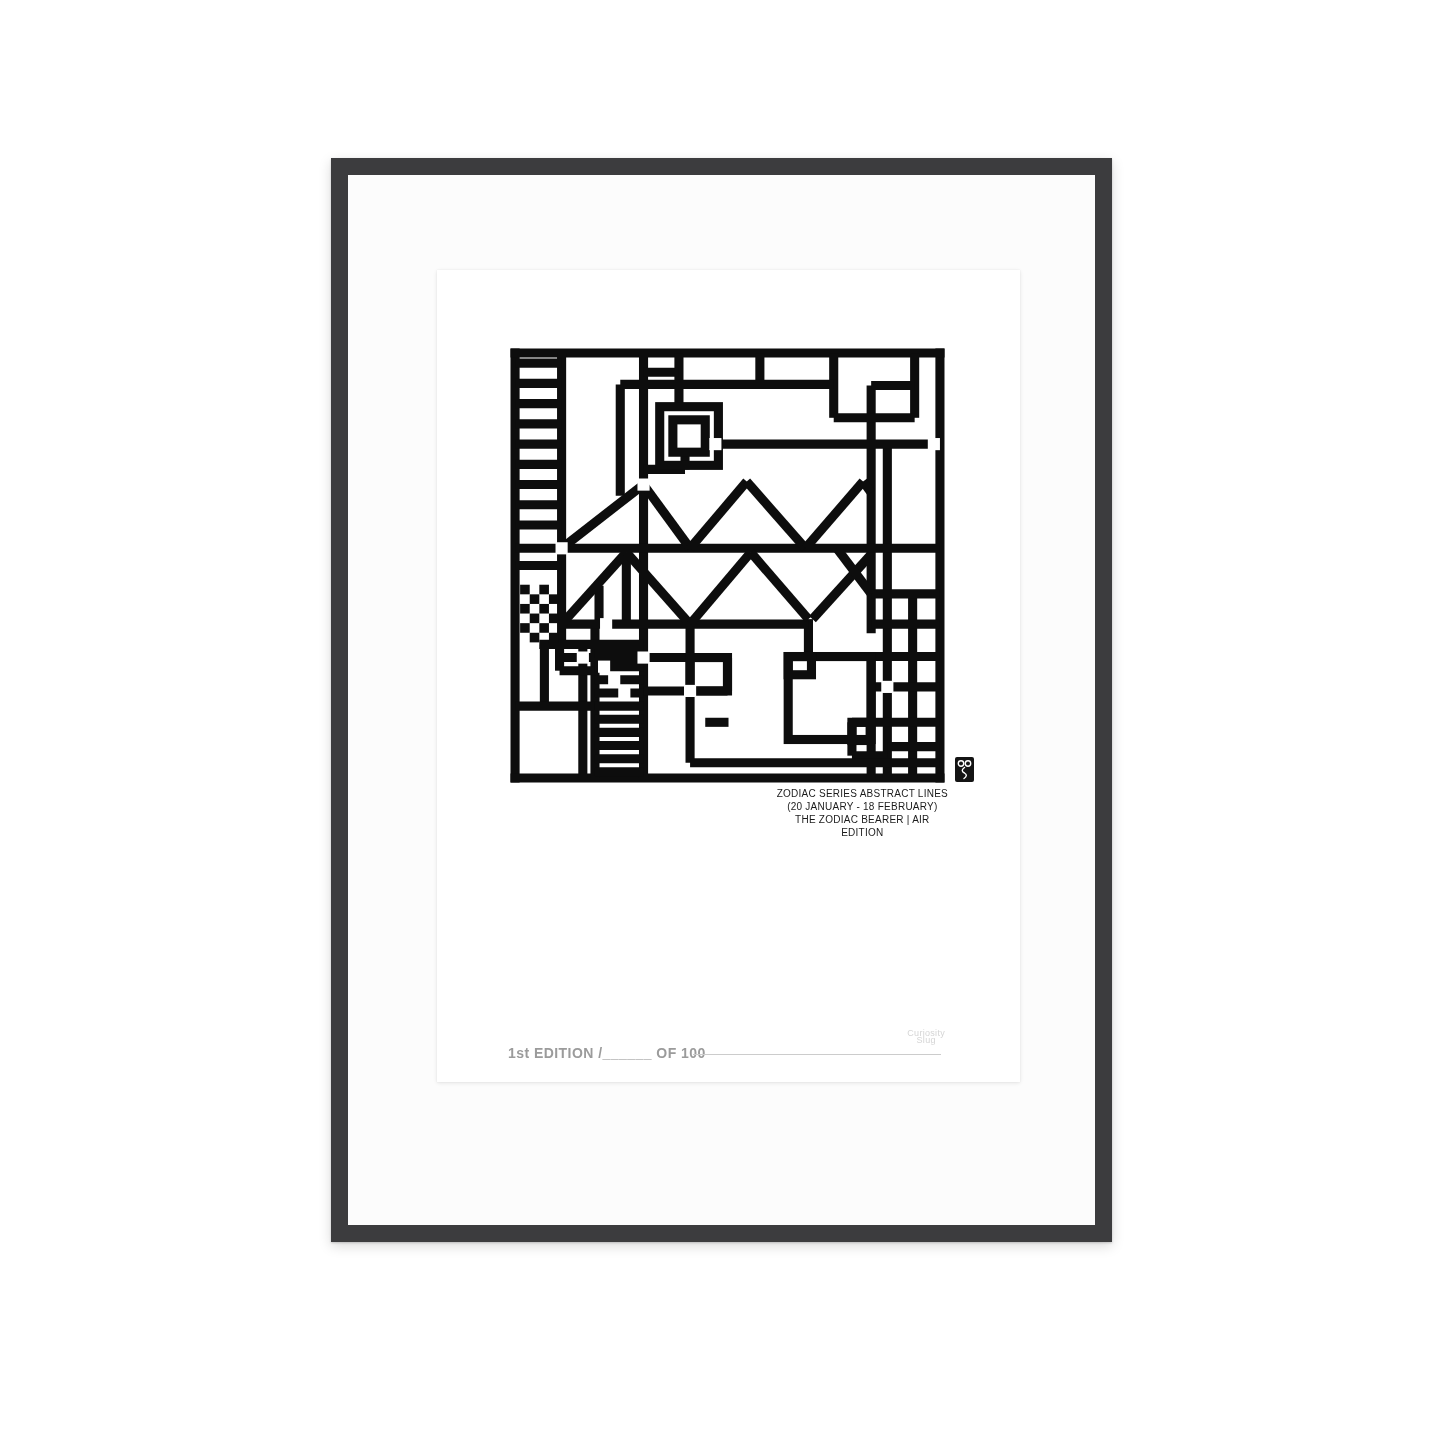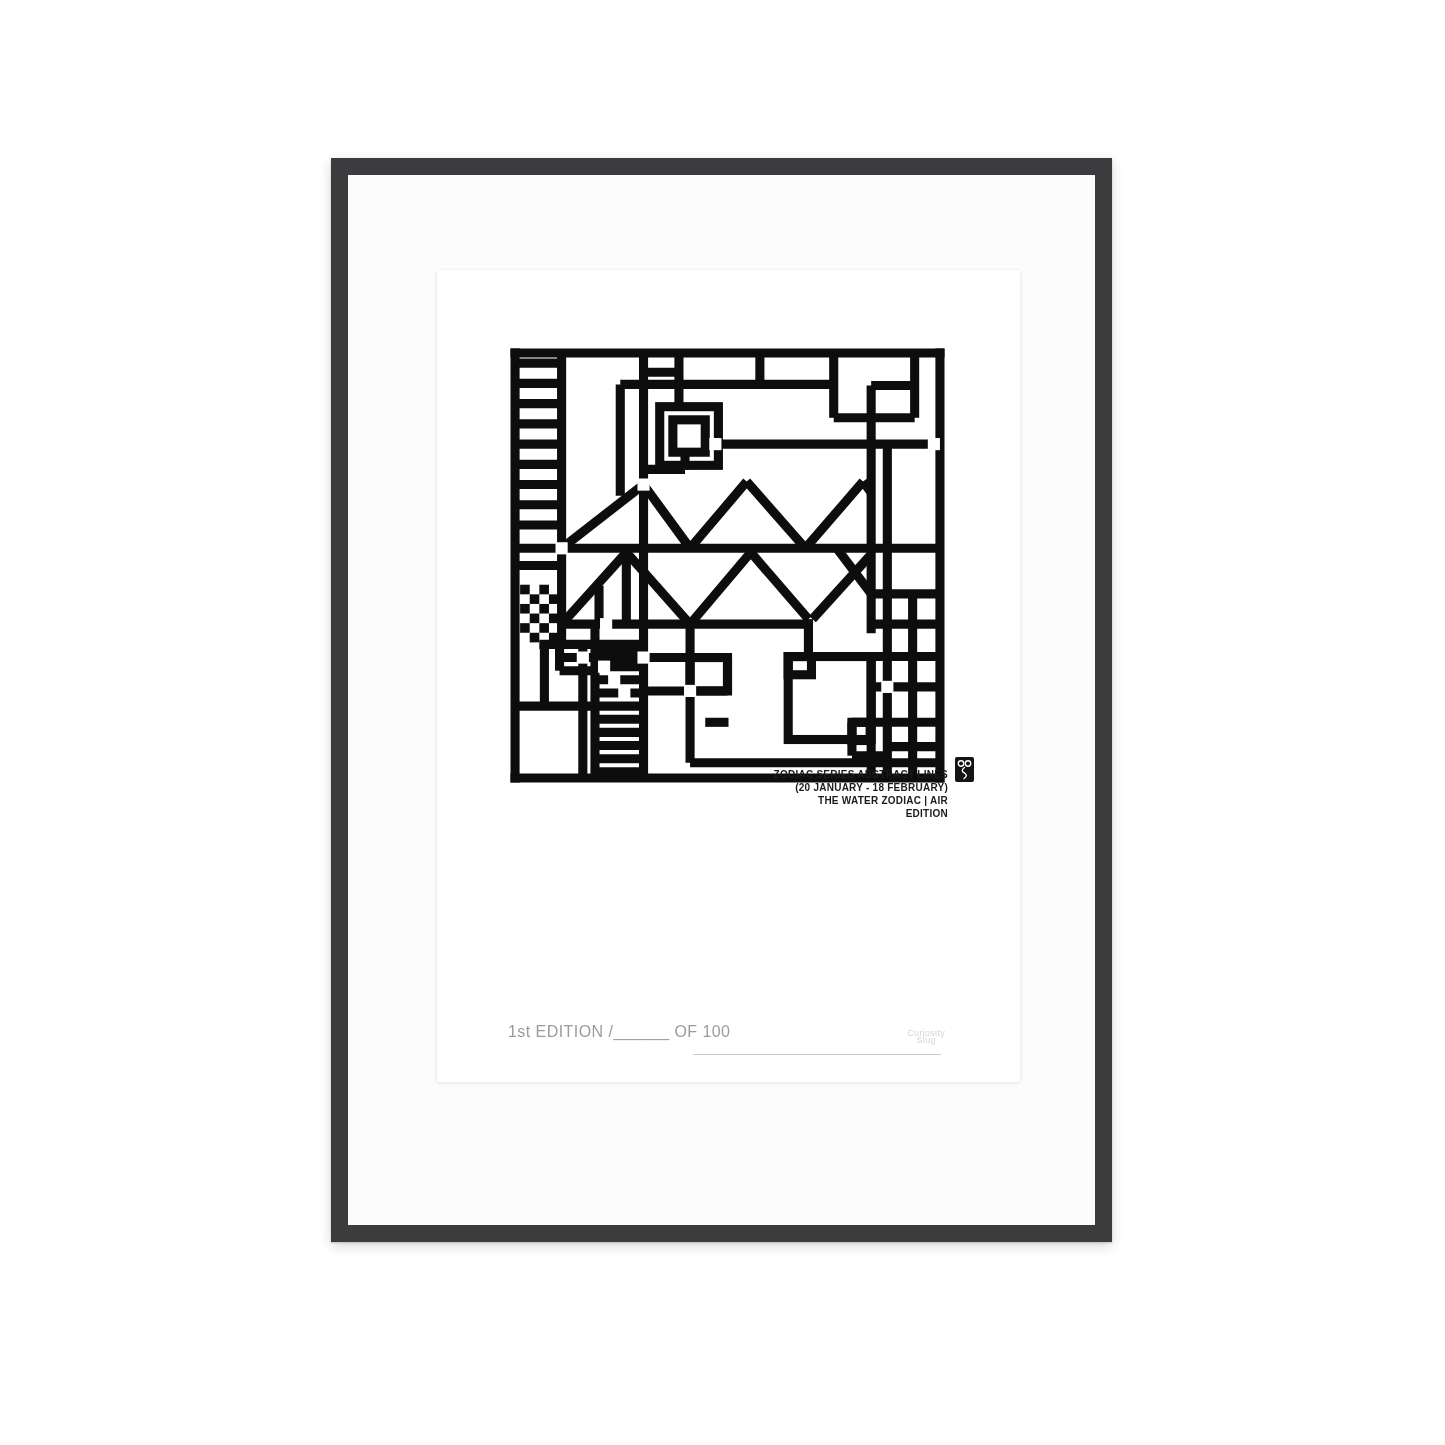--- a/index.html
+++ b/index.html
@@ -12,31 +12,31 @@
     box-sizing:border-box;border:17px solid #3c3c3e;background:#fcfcfc;
     box-shadow:inset 0 0 0 2px #2b2b2d, 0 4px 12px rgba(0,0,0,0.15), 0 1px 2px rgba(0,0,0,0.18);
   }
   .mat{position:absolute;inset:0;background:#fcfcfc;}
   .paper{
     position:absolute;left:89px;top:95px;width:583px;height:812px;background:#ffffff;
     box-shadow:0 1px 4px rgba(0,0,0,0.10), 0 0 1px rgba(0,0,0,0.08);
   }
   .artwork{position:absolute;left:73px;top:78px;width:435px;height:435px;}
   .caption{
-    position:absolute;top:498px;right:72px;text-align:right;
-    font-size:10px;line-height:13px;font-weight:bold;color:#1b1b1b;letter-spacing:0.25px;
+    position:absolute;top:517px;right:72px;text-align:center;
+    font-size:10px;line-height:13px;font-weight:normal;color:#1b1b1b;letter-spacing:0.25px;
     white-space:nowrap;
   }
   .caption div{display:block;}
   .logo{
     position:absolute;left:518px;top:487px;width:19px;height:25px;
   }
   .edition{
-    position:absolute;left:71px;top:753px;font-size:16px;color:#9b9b9b;
-    letter-spacing:0.45px;white-space:nowrap;
+    position:absolute;left:71px;top:775px;font-size:14px;color:#9b9b9b;
+    letter-spacing:0.45px;white-space:nowrap;font-weight:bold;
   }
   .sigline{
     position:absolute;left:256px;top:784px;width:248px;height:0;
     border-top:1px solid #cccccc;
   }
   .watermark{
     position:absolute;right:75px;top:760px;text-align:center;
     font-size:9px;line-height:7px;color:#d5d5d5;letter-spacing:0.3px;
   }
 </style>
@@ -156,21 +156,21 @@
           <rect x="38.5" y="262.5" width="9.5" height="9.5" fill="#0d0d0d"></rect>
           <rect x="10" y="272" width="9.5" height="9.5" fill="#0d0d0d"></rect>
           <rect x="29" y="272" width="9.5" height="9.5" fill="#0d0d0d"></rect>
           <rect x="19.5" y="281.5" width="9.5" height="9.5" fill="#0d0d0d"></rect>
           <rect x="38.5" y="281.5" width="9.5" height="9.5" fill="#0d0d0d"></rect>
         </svg>
 
       <div class="caption">
         <div>ZODIAC SERIES ABSTRACT LINES</div>
         <div>(20 JANUARY - 18 FEBRUARY)</div>
-        <div>THE WATER ZODIAC | AIR</div>
+        <div>THE ZODIAC BEARER | AIR</div>
         <div>EDITION</div>
       </div>
 
       <svg class="logo" viewBox="0 0 19 25" xmlns="http://www.w3.org/2000/svg">
         <rect x="0" y="0" width="19" height="25" rx="2" fill="#141414"></rect>
         <circle cx="6" cy="6.5" r="2.7" fill="none" stroke="#ffffff" stroke-width="1.4"></circle>
         <circle cx="13" cy="6.5" r="2.7" fill="none" stroke="#ffffff" stroke-width="1.4"></circle>
         <path d="M9.5 10.5 C6.5 12.5, 6.5 14.5, 9.5 16 C12 17.5, 12 19.5, 9 21.5" fill="none" stroke="#ffffff" stroke-width="1.4" stroke-linecap="round"></path>
       </svg>
 

